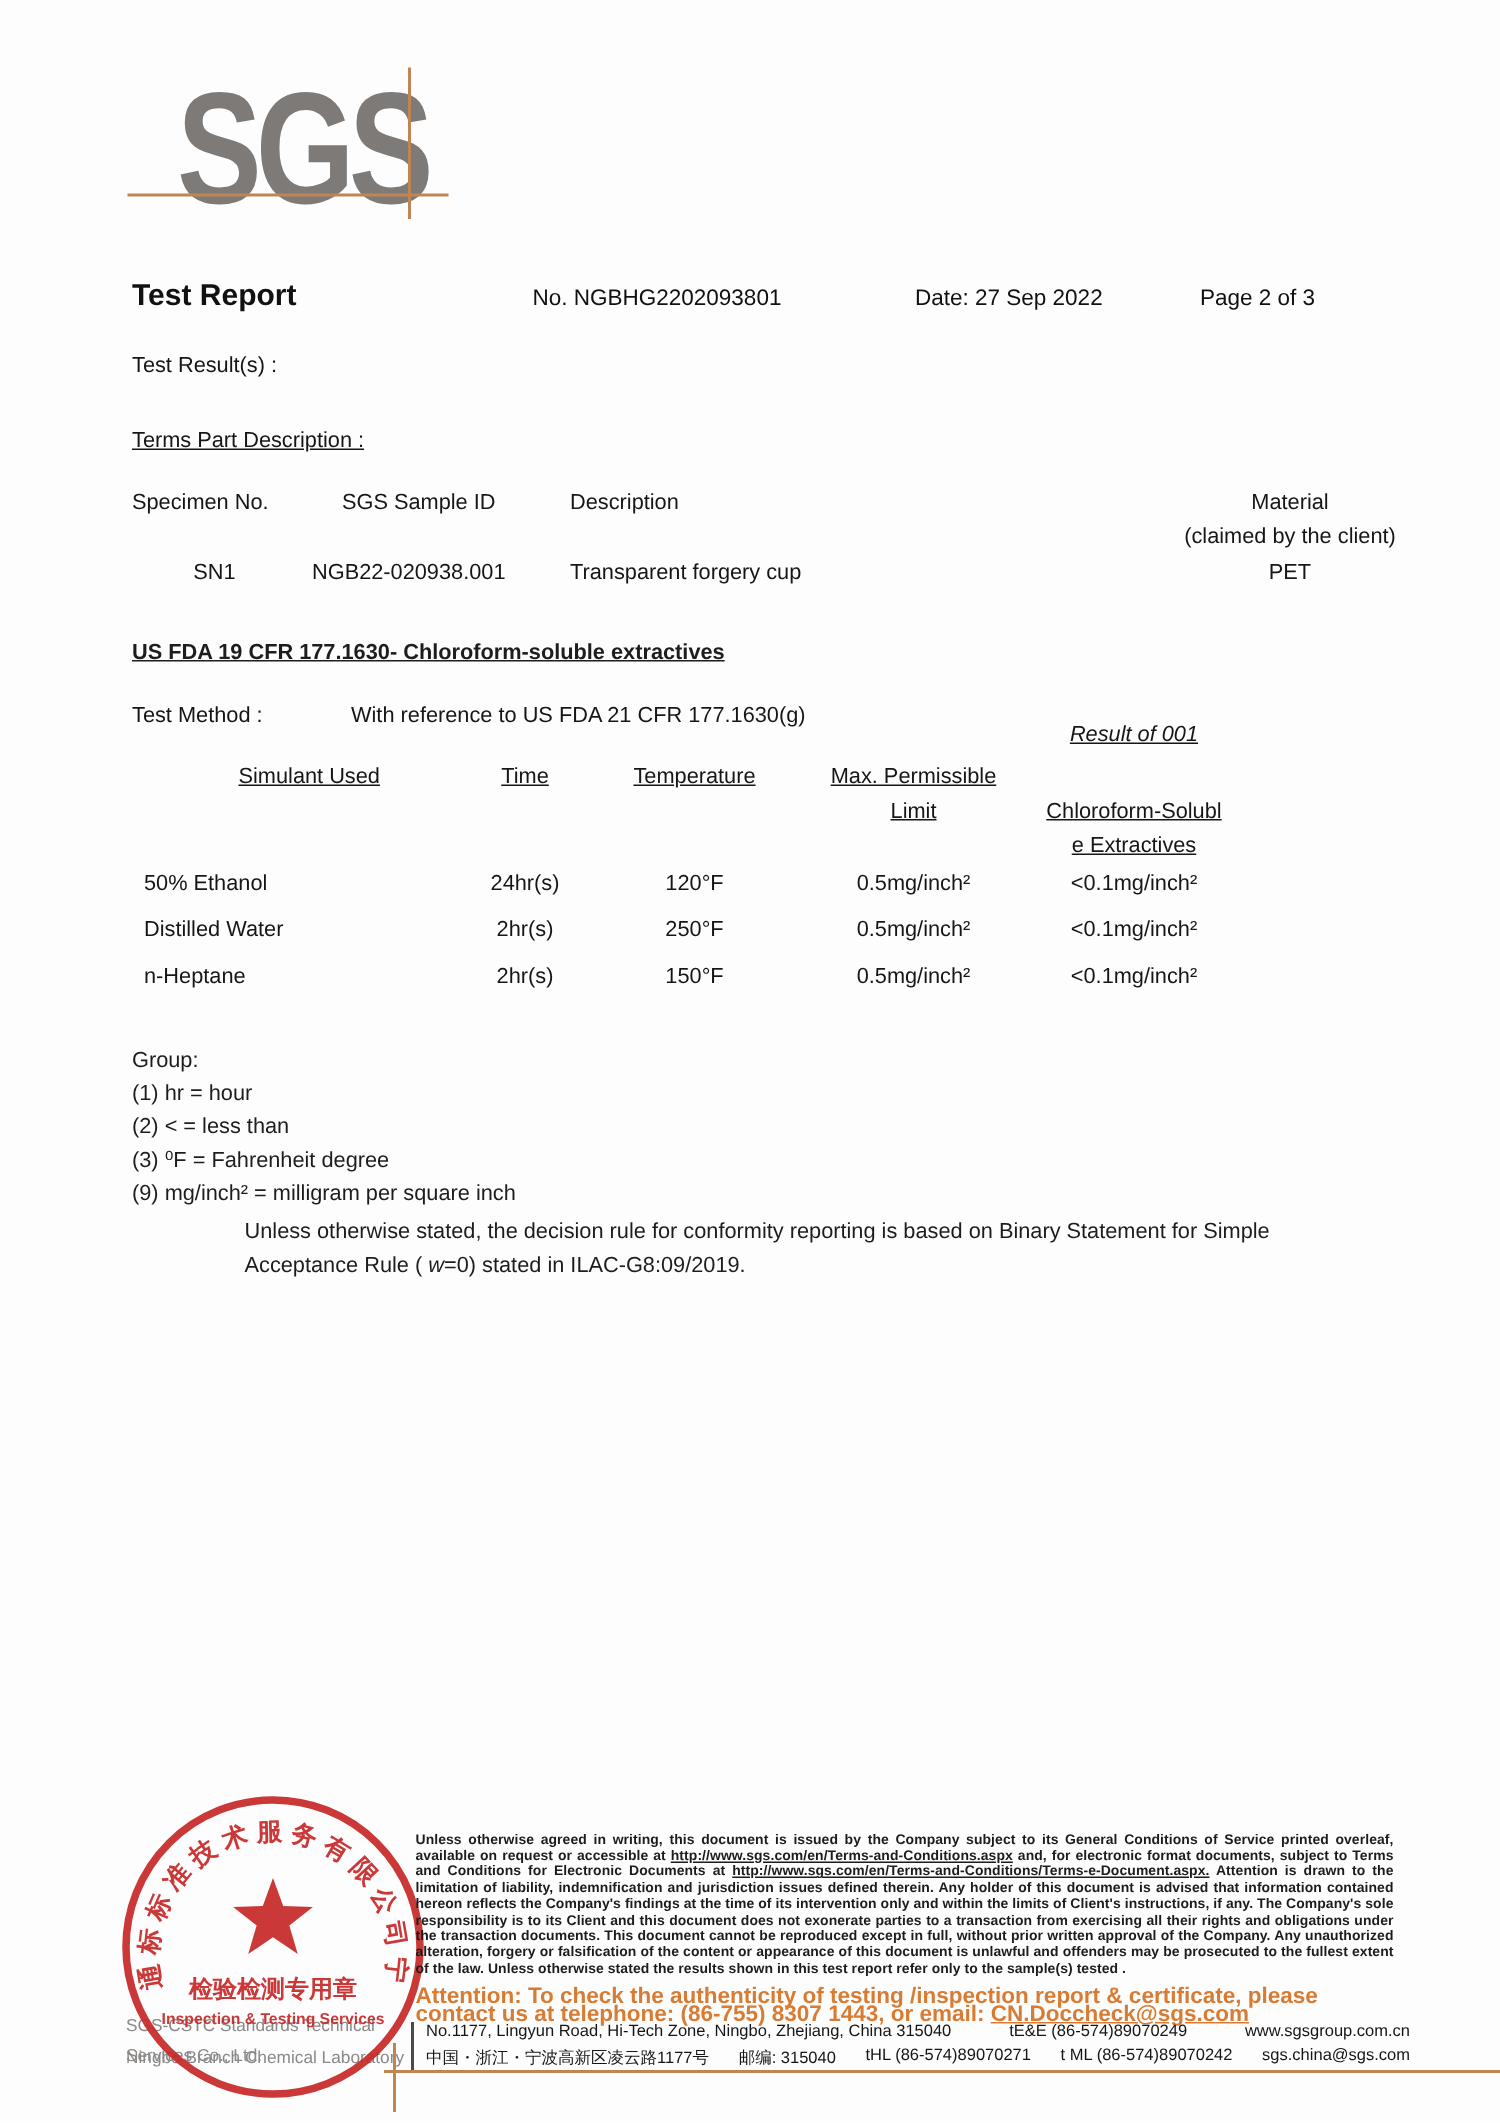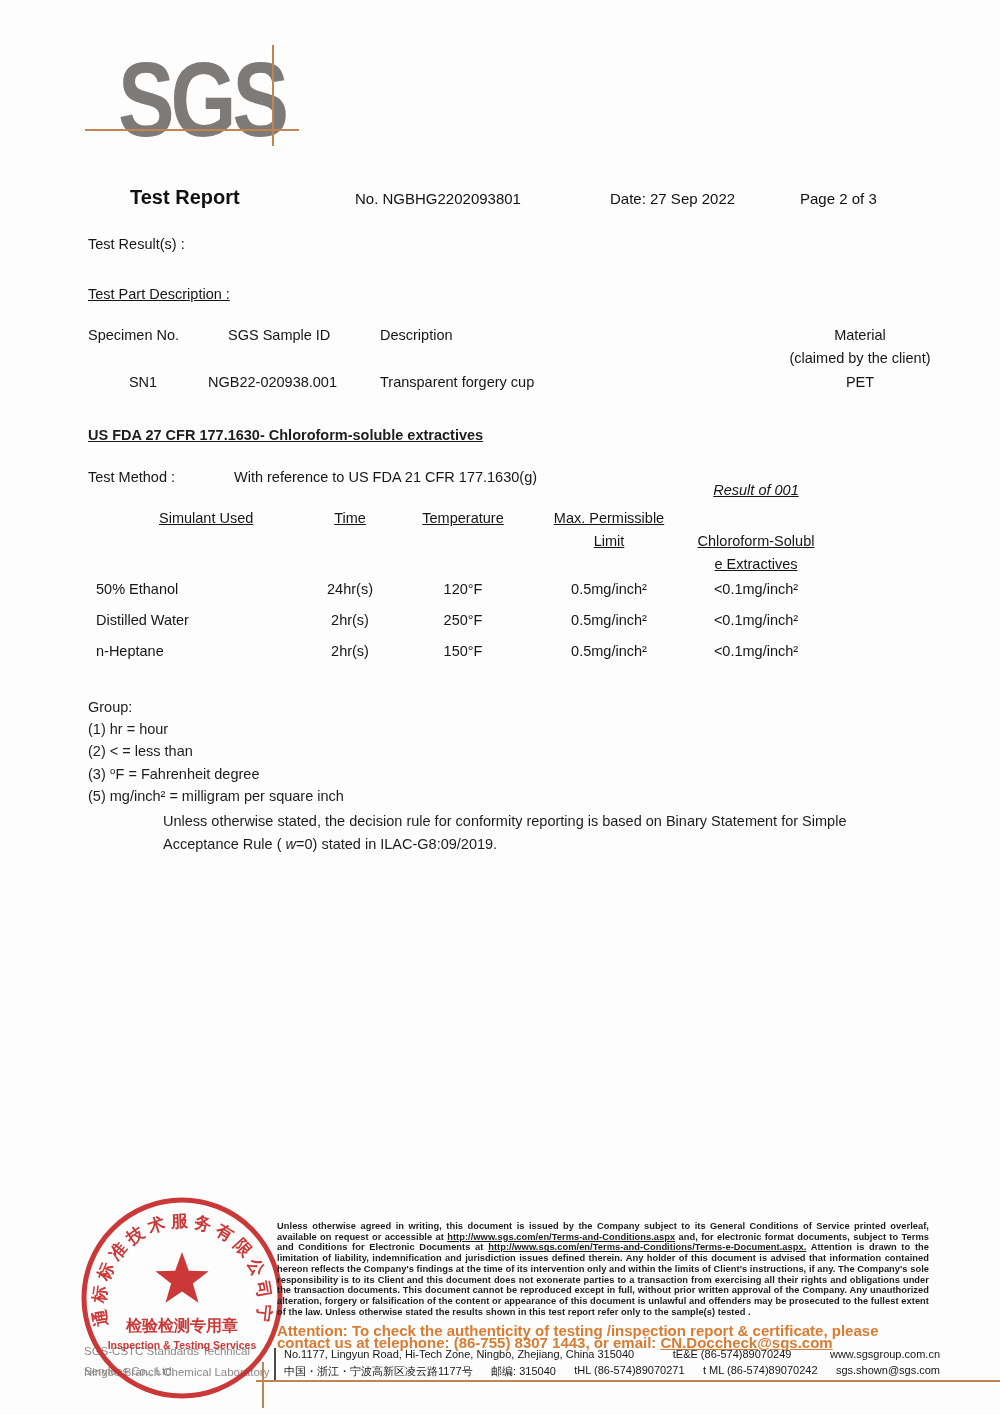--- a/index.html
+++ b/index.html
@@ -38,40 +38,40 @@
 </style>
 </head>
 <body>
 
 <div class="page">
 
   <div class="abs logo" style="left:118px; top:46px;">SGS</div>
   <div class="abs reg-line" style="left:272px; top:45px; width:2px; height:101px;"></div>
   <div class="abs reg-line" style="left:85px; top:129px; width:214px; height:2px;"></div>
 
-  <div class="abs title" style="left:88px; top:186px;margin-left:42px;">Test Report</div>
+  <div class="abs title" style="left:88px; top:186px;">Test Report</div>
   <div class="abs hmeta" style="left:355px; top:190px;">No. NGBHG2202093801</div>
   <div class="abs hmeta" style="left:610px; top:190px;">Date: 27 Sep 2022</div>
   <div class="abs hmeta" style="left:800px; top:190px;">Page 2 of 3</div>
 
   <div class="abs body-text" style="left:88px; top:236px;">Test Result(s) :</div>
-  <div class="abs body-text u" style="left:88px; top:286px;">Test Part Description :</div>
+  <div class="abs body-text u" style="left:88px; top:286px;">Terms Part Description :</div>
 
   <div class="abs body-text" style="left:88px; top:327px;">Specimen No.</div>
   <div class="abs body-text" style="left:228px; top:327px;">SGS Sample ID</div>
   <div class="abs body-text" style="left:380px; top:327px;">Description</div>
   <div class="abs body-text col-center" style="left:775px; top:327px; width:170px;">Material</div>
   <div class="abs body-text col-center" style="left:775px; top:350px; width:170px;">(claimed by the client)</div>
 
   <div class="abs body-text col-center" style="left:88px; top:374px; width:110px;">SN1</div>
   <div class="abs body-text" style="left:208px; top:374px;">NGB22-020938.001</div>
   <div class="abs body-text" style="left:380px; top:374px;">Transparent forgery cup</div>
   <div class="abs body-text col-center" style="left:775px; top:374px; width:170px;">PET</div>
 
-  <div class="abs sec-title" style="left:88px; top:427px;">US FDA 27 CFR 177.1630- Chloroform-soluble extractives</div>
+  <div class="abs sec-title" style="left:88px; top:427px;">US FDA 19 CFR 177.1630- Chloroform-soluble extractives</div>
   <div class="abs body-text" style="left:88px; top:469px;">Test Method :</div>
   <div class="abs body-text" style="left:234px; top:469px;">With reference to US FDA 21 CFR 177.1630(g)</div>
 
   <div class="abs body-text u" style="left:112px; top:510px;margin-left:47px;">Simulant Used</div>
   <div class="abs body-text u col-center" style="left:305px; top:510px; width:90px;">Time</div>
   <div class="abs body-text u col-center" style="left:408px; top:510px; width:110px;">Temperature</div>
   <div class="abs body-text u col-center" style="left:543px; top:510px; width:132px;">Max. Permissible</div>
   <div class="abs body-text u col-center" style="left:543px; top:533px; width:132px;">Limit</div>
   <div class="abs body-text u col-center" style="left:685px; top:482px; width:142px;font-style:italic;">Result of 001</div>
   <div class="abs body-text u col-center" style="left:685px; top:533px; width:142px;">Chloroform-Solubl</div>
@@ -96,21 +96,21 @@
     <div class="abs body-text col-center" style="left:305px; top:643px; width:90px;">2hr(s)</div>
     <div class="abs body-text col-center" style="left:408px; top:643px; width:110px;">150°F</div>
     <div class="abs body-text col-center" style="left:543px; top:643px; width:132px;">0.5mg/inch²</div>
     <div class="abs body-text col-center" style="left:685px; top:643px; width:142px;">&lt;0.1mg/inch²</div>
   </div>
 
   <div class="abs remark-line" style="left:88px; top:696px;">Group:</div>
   <div class="abs remark-line" style="left:88px; top:718px;">(1) hr = hour</div>
   <div class="abs remark-line" style="left:88px; top:740px;">(2) &lt; = less than</div>
   <div class="abs remark-line" style="left:88px; top:763px;">(3) ⁰F = Fahrenheit degree</div>
-  <div class="abs remark-line" style="left:88px; top:785px;">(5) mg/inch² = milligram per square inch</div>
+  <div class="abs remark-line" style="left:88px; top:785px;">(9) mg/inch² = milligram per square inch</div>
 
   <div class="abs rule-text" style="left:163px; top:810px; width:752px;"><span>Unless otherwise stated, the decision rule for conformity reporting is based on Binary Statement for Simple Acceptance Rule ( </span><span class="it">w</span><span>=0) stated in ILAC-G8:09/2019.</span></div>
 
   <div class="abs gray-co" style="left:84px; top:1341px; width:200px;">SGS-CSTC Standards Technical Services Co., Ltd.</div>
   <div class="abs gray-co" style="left:84px; top:1362px; width:200px;">Ningbo Branch Chemical Laboratory</div>
 
   <svg class="abs stamp-svg" style="left:76px; top:1192px;" width="212" height="212" viewBox="0 0 212 212">
     <defs>
       <path id="arcPath" d="M 32,133 A 77,77 0 1 1 180,133" fill="none"></path>
     </defs>
@@ -131,20 +131,20 @@
   <div class="abs" style="left:284px; top:1348px; width:656px; display:flex; justify-content:space-between;text-align:right;">
     <span class="addr">No.1177, Lingyun Road, Hi-Tech Zone, Ningbo, Zhejiang, China 315040</span>
     <span class="addr">tE&amp;E (86-574)89070249</span>
     <span class="addr">www.sgsgroup.com.cn</span>
   </div>
   <div class="abs" style="left:284px; top:1364px; width:656px; display:flex; justify-content:space-between;">
     <span class="addr">中国・浙江・宁波高新区凌云路1177号</span>
     <span class="addr">邮编: 315040</span>
     <span class="addr">tHL  (86-574)89070271</span>
     <span class="addr">t ML (86-574)89070242</span>
-    <span class="addr">sgs.shown@sgs.com</span>
+    <span class="addr">sgs.china@sgs.com</span>
   </div>
 
   <div class="abs reg-line" style="left:256px; top:1380px; width:744px; height:2px;"></div>
   <div class="abs reg-line" style="left:262px; top:1362px; width:2px; height:46px;"></div>
   <div class="abs member" style="left:718px; top:1390px;">Member of the SGS Group (SGS SA)</div>
 
 </div>
 
 </body></html>

